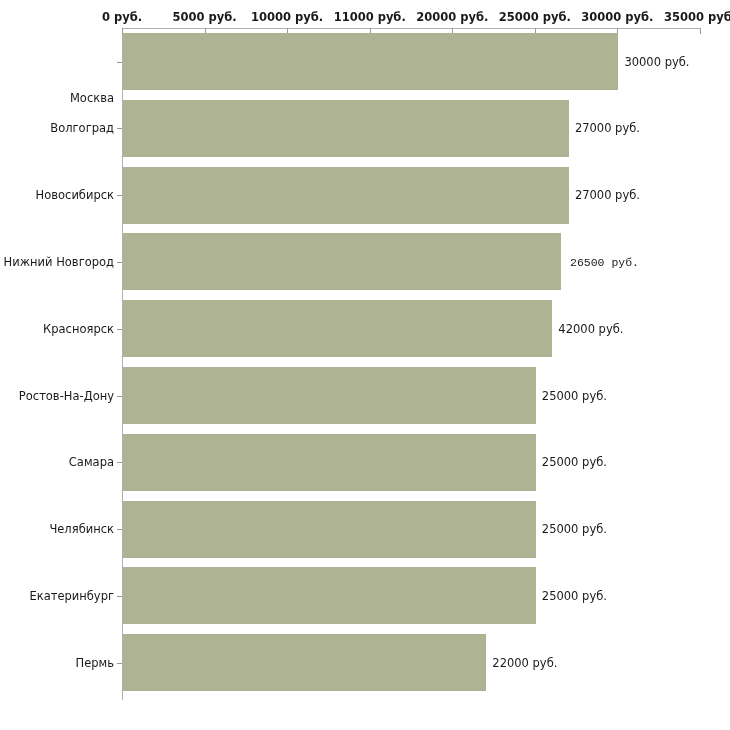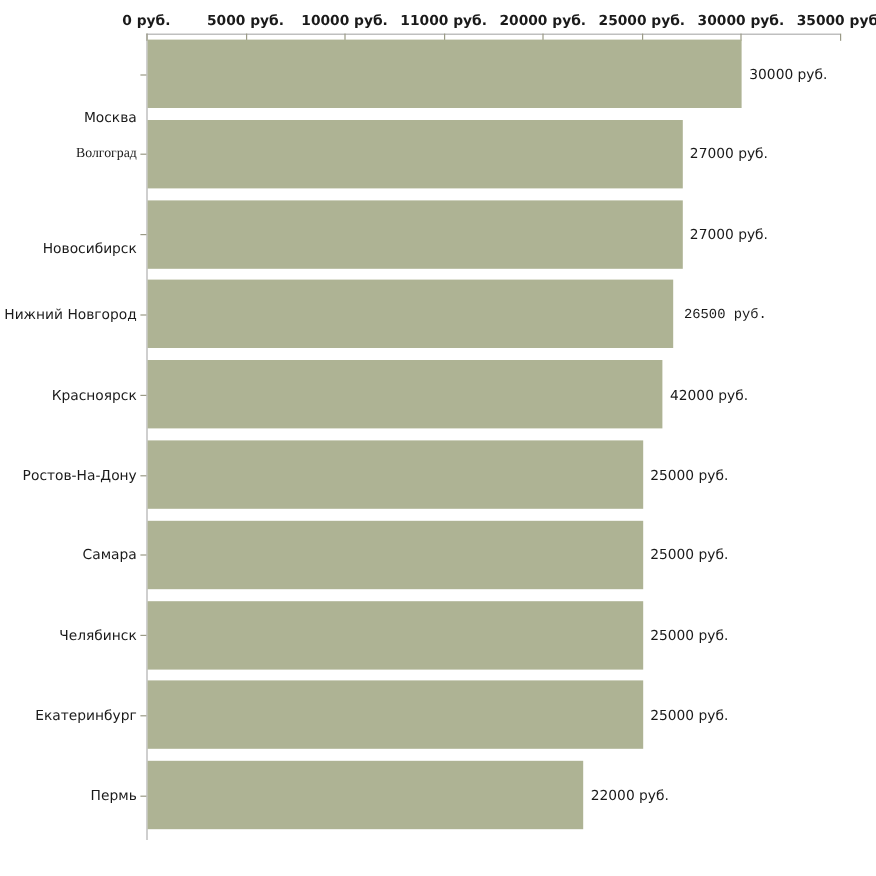--- a/index.html
+++ b/index.html
@@ -119,27 +119,27 @@
       <div class="tick-label" style="left: 700px;">35000 руб.</div>
     </div>
   <div id="rows-layer">
       <div class="row" style="top: 0px;">
         <div class="cat-label" style="top: 68px; right: 616px; margin-top: 24px;">Москва</div>
         <div class="cat-tick" style="top: 61.5px;"></div>
         <div class="bar" style="top: 33px; height: 57px; width: 495.429px; background: rgb(174, 179, 148);"></div>
         <div class="bar-value" style="top: 55.5px; left: 624.429px;">30000 руб.</div>
       </div>
       <div class="row" style="top: 0px;">
-        <div class="cat-label" style="top: 122.3px; right: 616px; font-family: Liberation Serif, serif;">Волгоград</div>
+        <div class="cat-label" style="top: 122.3px; right: 616px;">Волгоград</div>
         <div class="cat-tick" style="top: 128.3px;"></div>
         <div class="bar" style="top: 99.8px; height: 57px; width: 445.886px; background: rgb(174, 179, 148);"></div>
         <div class="bar-value" style="top: 122.3px; left: 574.886px;">27000 руб.</div>
       </div>
       <div class="row" style="top: 0px;">
-        <div class="cat-label" style="top: 189.1px; right: 616px; margin-top: 12px;">Новосибирск</div>
+        <div class="cat-label" style="top: 189.1px; right: 616px;">Новосибирск</div>
         <div class="cat-tick" style="top: 195.1px;"></div>
         <div class="bar" style="top: 166.6px; height: 57px; width: 445.886px; background: rgb(174, 179, 148);"></div>
         <div class="bar-value" style="top: 189.1px; left: 574.886px;">27000 руб.</div>
       </div>
       <div class="row" style="top: 0px;">
         <div class="cat-label" style="top: 255.9px; right: 616px;">Нижний Новгород</div>
         <div class="cat-tick" style="top: 261.9px;"></div>
         <div class="bar" style="top: 233.4px; height: 57px; width: 437.629px; background: rgb(174, 179, 148);"></div>
         <div class="bar-value" style="top: 255.9px; left: 570px; font-family: Liberation Mono, monospace;">26500 руб.</div>
       </div>

